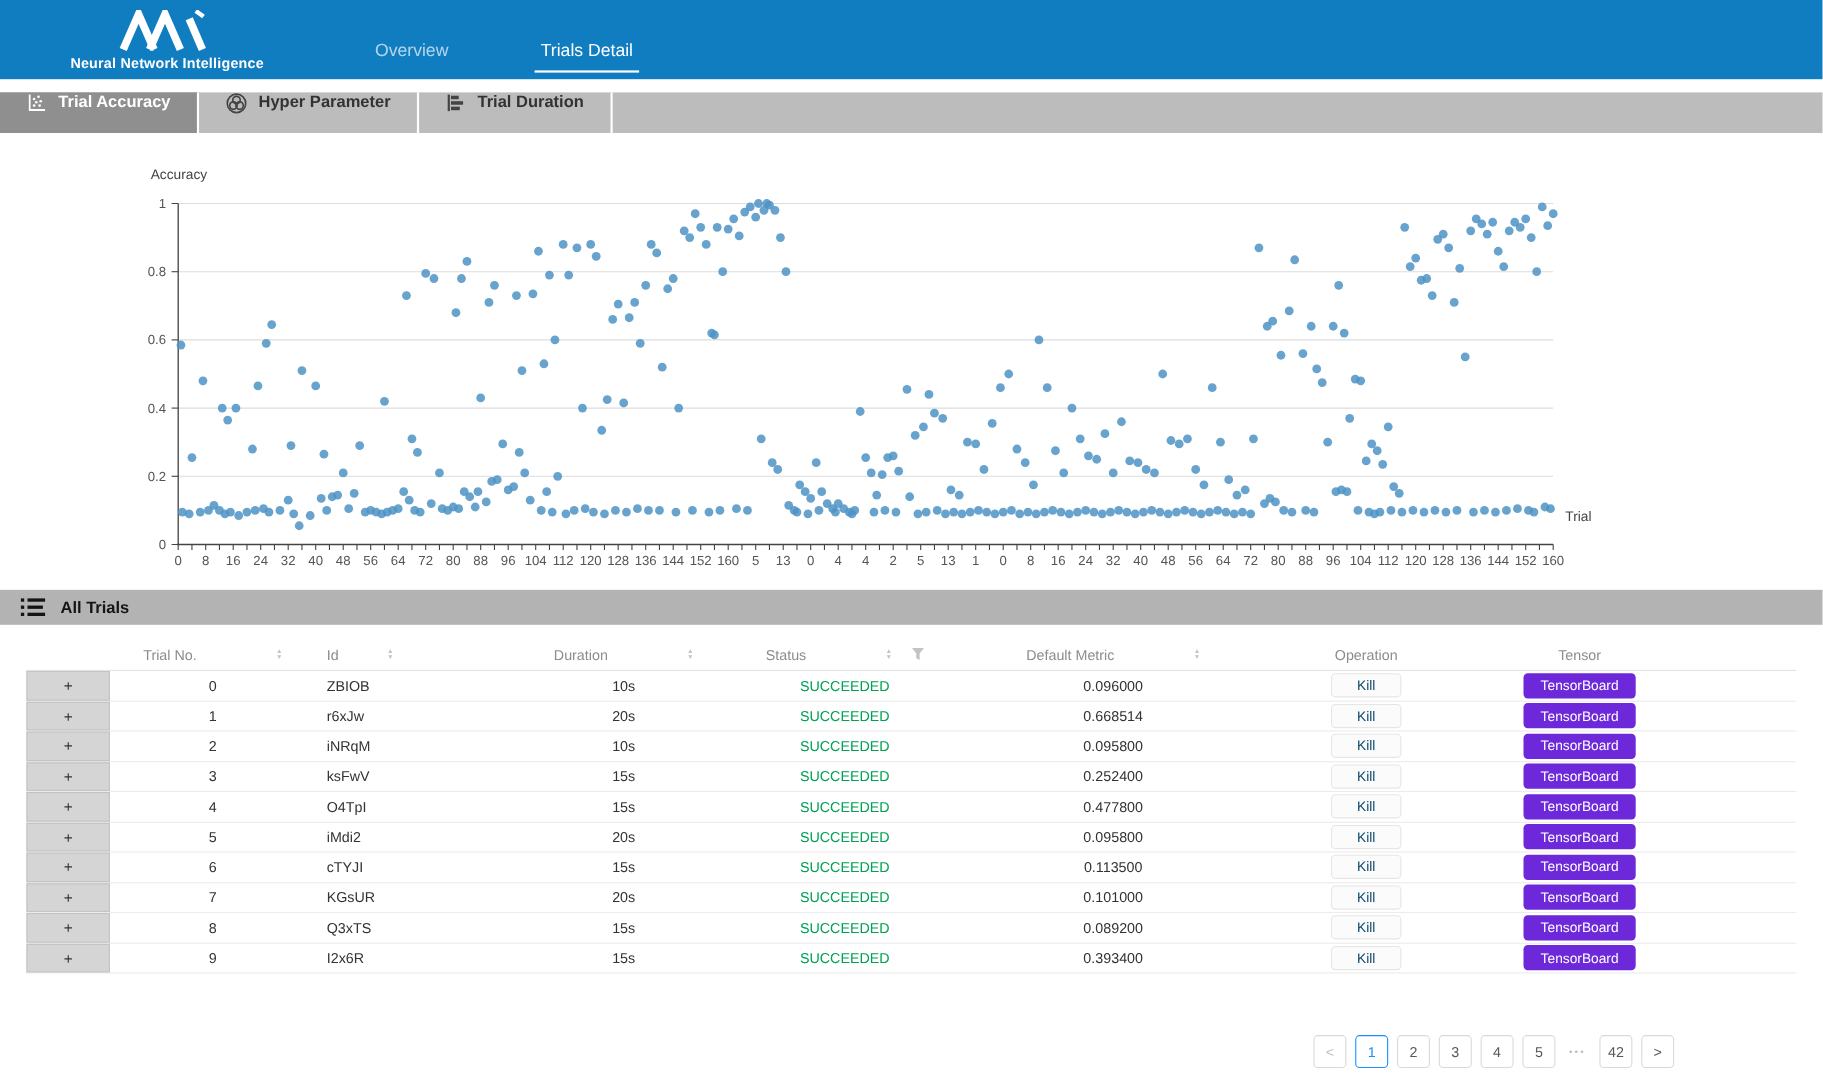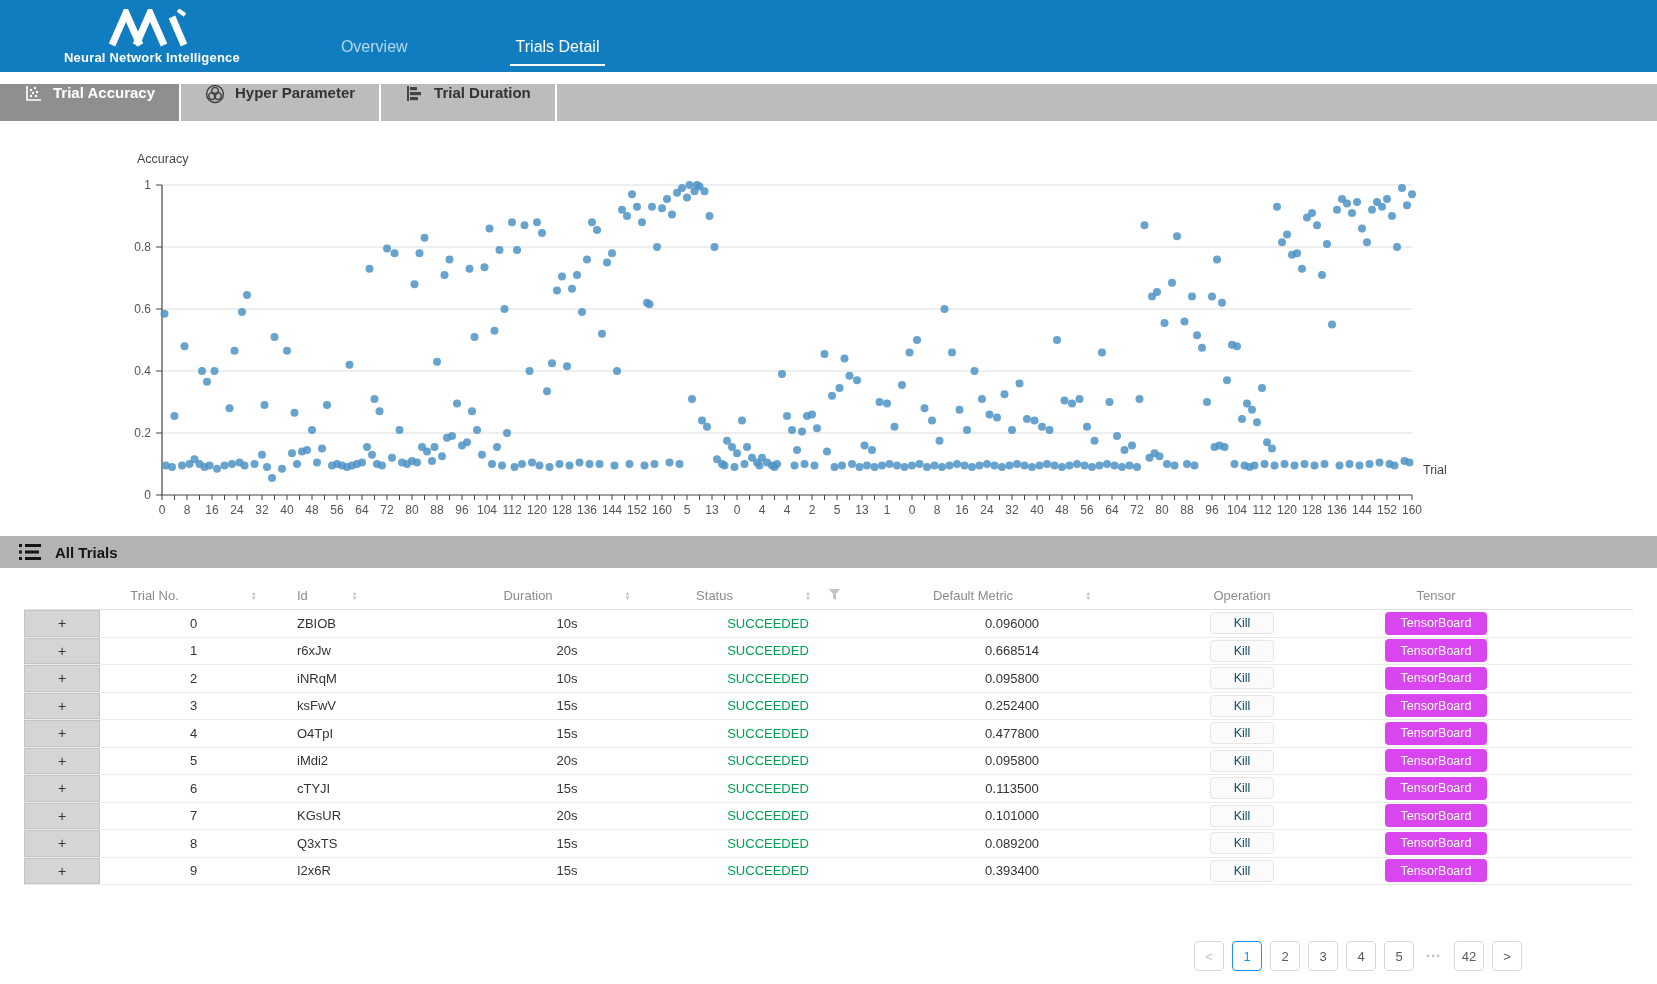--- a/index.html
+++ b/index.html
@@ -4,21 +4,21 @@
 <style>
   * { box-sizing: border-box; margin: 0; padding: 0; }
   html,body { width:1657px; height:984px; overflow:hidden; background:#fff;
               font-family:"Liberation Sans", sans-serif; }
 
   
   .app-header { height:72px; background:#117dc1; display:flex; align-items:flex-end; }
   .logo-block { margin-left:64px; display:flex; flex-direction:column; align-items:center; padding-bottom:7px; }
   .logo-block svg { display:block; }
   .logo-sub { color:#fff; font-size:13px; font-weight:bold; margin-top:3px; letter-spacing:.2px; }
-  .top-tabs { display:flex; margin-left:95px; gap:96px; height:100%; align-items:flex-end; }
+  .top-tabs { display:flex; margin-left:95px; gap:72px; height:100%; align-items:flex-end; }
   .top-tab { font-size:16px; padding:0 6px 16px 6px; color:rgba(255,255,255,.68); cursor:pointer; }
   .top-tab.active { color:#ffffff; padding-bottom:8px; border-bottom:2px solid #fff; margin-bottom:6px;text-align:right; }
 
   
   .subtab-bar { margin-top:12px; height:37px; background:#bcbcbc; display:flex; }
   .subtab { display:flex; gap:10px; padding:0 24px; font-size:15px;
             font-weight:bold; color:#333; border-right:2px solid #fff; cursor:pointer; }
   .subtab .sicon { display:flex; color:#444; }
   .subtab.active { background:#8f8f8f; color:#fff; }
   .subtab.active .sicon { color:#fff; }
@@ -47,21 +47,21 @@
   .trow { height:27.5px; font-size:13px; color:#333; border-bottom:1px solid #ececec; }
   .tcell { text-align:center; }
   .tcell.c-id { text-align:left; padding-left:10px; }
   .tcell.status { color:#00a152; }
   .tcell.expand { height:100%; background:#d5d5d5; border:1px solid #c3c3c3;
                   display:flex; align-items:center; justify-content:center;
                   font-size:14px; color:#333; cursor:pointer; }
   .kill-btn { width:64px; height:22px; border:1px solid #e6e6e6; border-radius:4px;
               background:#fbfbfb; color:#0c4a6e; font-size:12.5px; cursor:not-allowed;
               font-family:"Liberation Sans", sans-serif; }
-  .tb-btn { width:102px; height:23px; border:none; border-radius:4px; background:#d946ef;
+  .tb-btn { width:102px; height:23px; border:none; border-radius:4px; background:#6d28d9;
             color:#fff; font-size:12.5px; cursor:pointer; font-family:"Liberation Sans", sans-serif; }
 
   
   .pagination { margin-top:56px; display:flex; justify-content:flex-end; gap:8px; padding-right:135px; }
   .page-btn { min-width:30px; height:30px; padding:0 6px; border:1px solid #d9d9d9; border-radius:4px;
               background:#fff; color:#595959; font-size:13px; display:flex; align-items:center;
               justify-content:center; cursor:pointer; }
   .page-btn.disabled { color:#c3c3c3; }
   .page-btn.active { border-color:#1890ff; color:#1890ff; }
   .page-ellipsis { border:none; background:none; color:#bfbfbf; font-size:9px; letter-spacing:2px;

